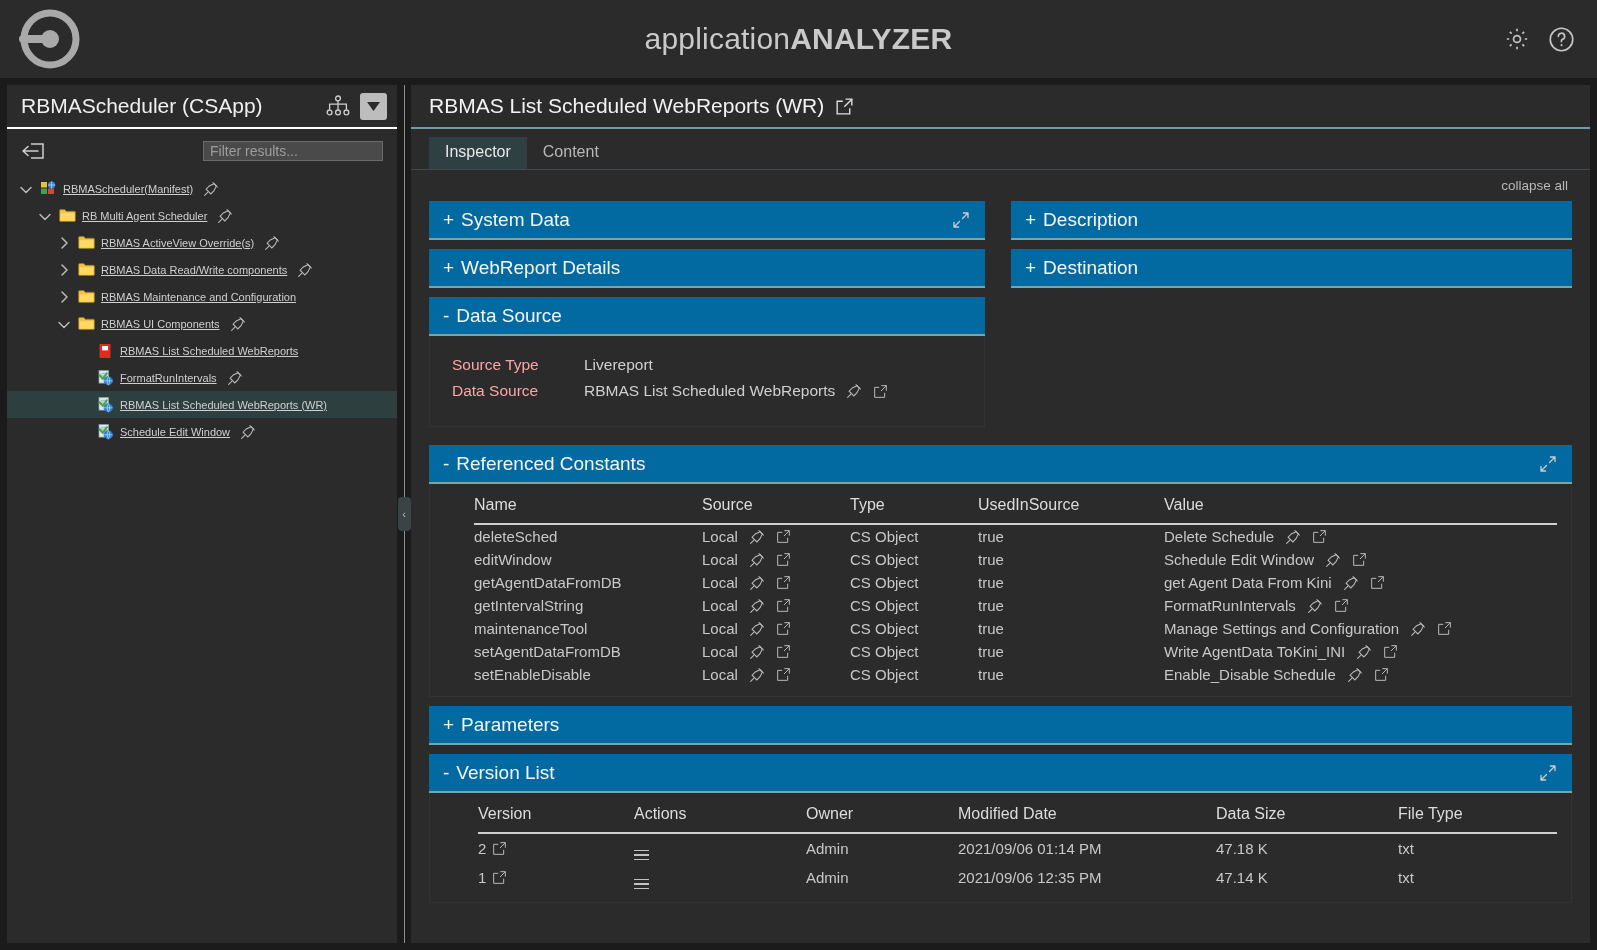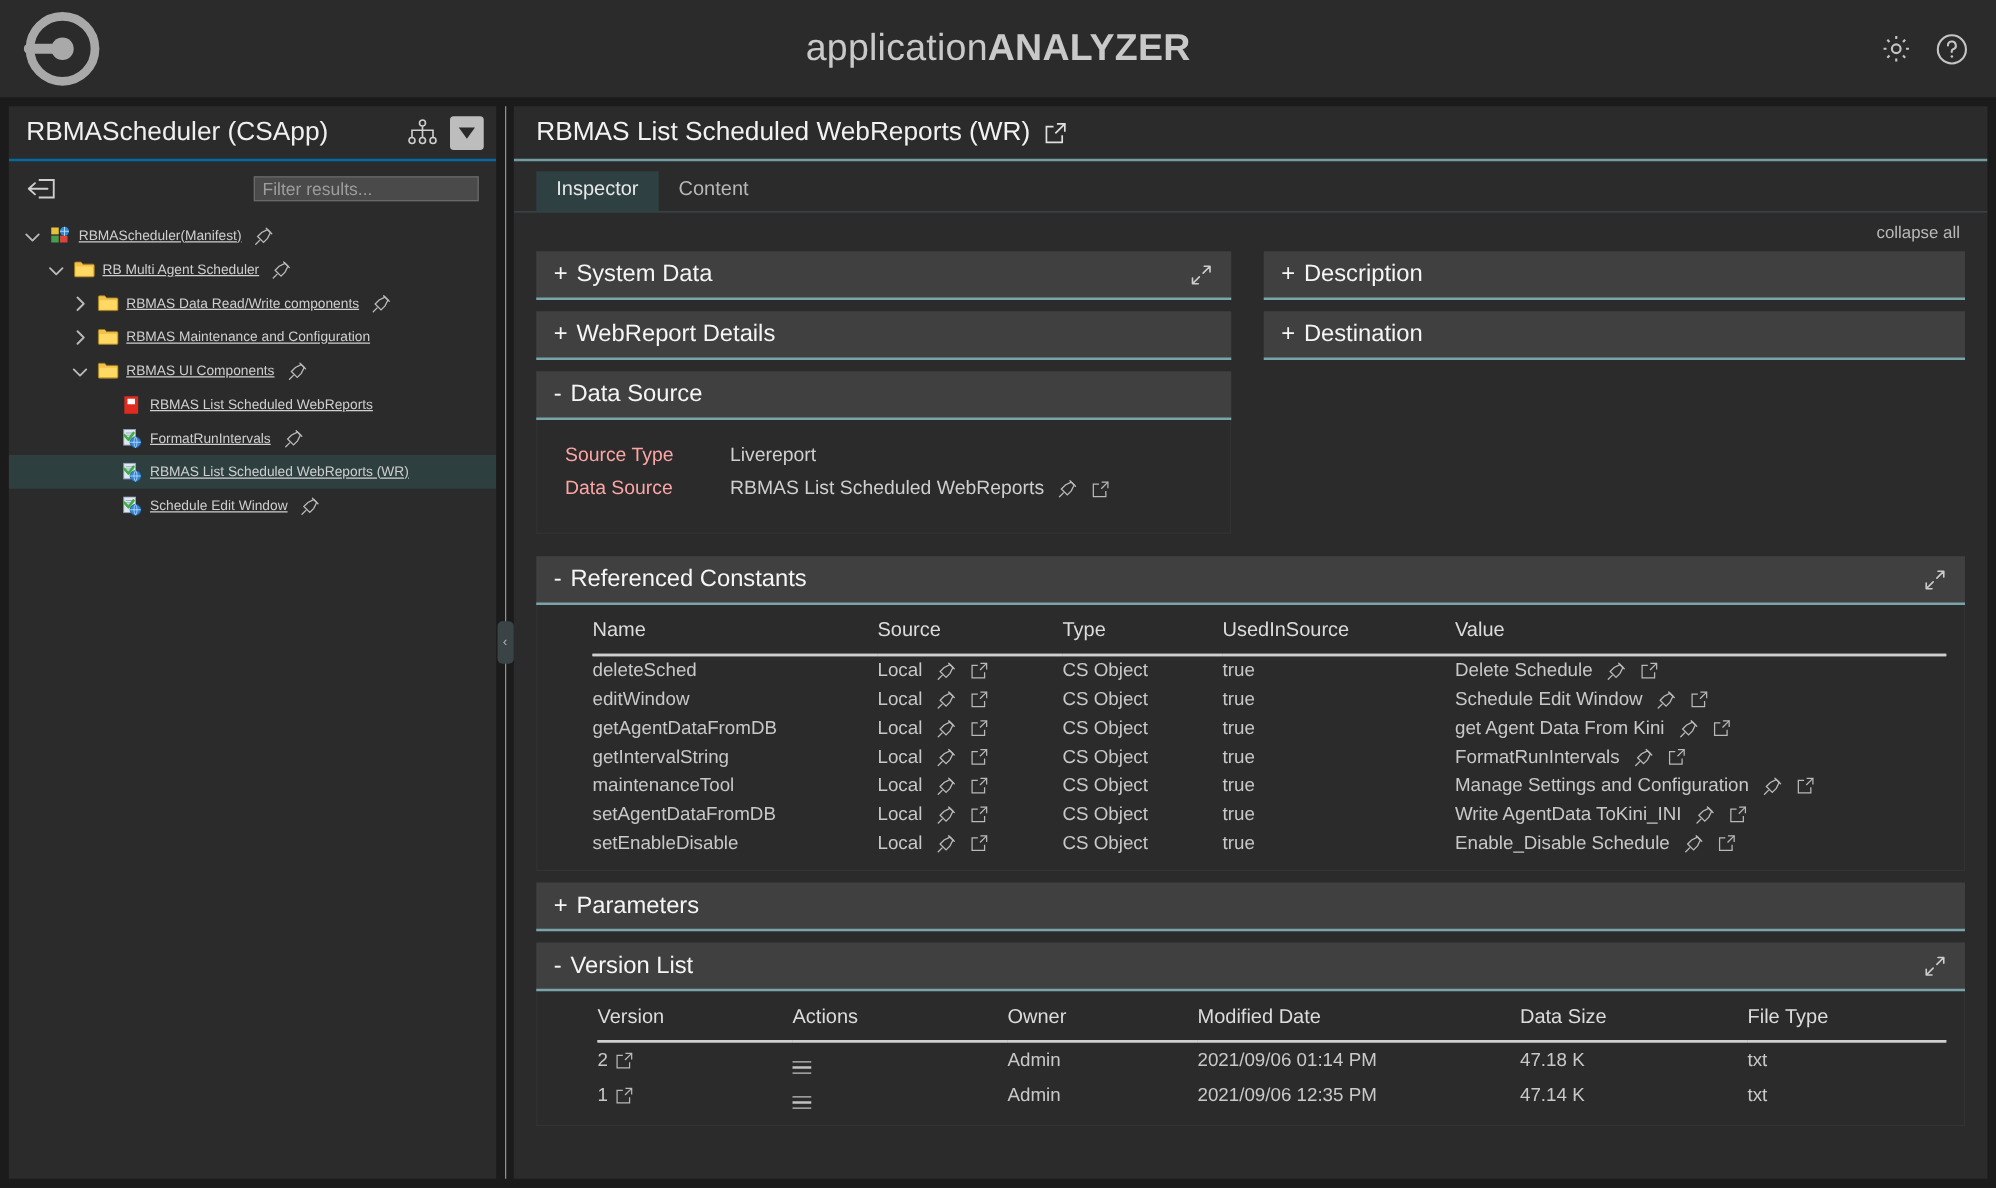--- a/index.html
+++ b/index.html
@@ -62,21 +62,21 @@
     display: flex;
     flex-direction: column;
     overflow: hidden;
     position: relative;
   }
   .sidebar-head {
     height: 44px;
     display: flex;
     align-items: center;
     padding: 0 10px 0 14px;
-    border-bottom: 2px solid #0369a1;
+    border-bottom: 2px solid #ffffff;
   }
   .sidebar-title {
     font-size: 21px;
     color: #efefef;
     flex: 1;
     white-space: nowrap;
   }
   .hier-icon { margin-right: 10px; cursor: pointer; line-height: 0; }
   .dropdown-btn {
     width: 27px; height: 27px;
@@ -198,21 +198,21 @@
     cursor: pointer;
   }
 
   .cols { display: flex; gap: 26px; align-items: flex-start; }
   .col-l { width: 556px; flex: none; }
   .col-r { flex: 1; }
 
   
   .panel { margin-bottom: 9px; }
   .panel-head {
-    background: #404040;
+    background: #0369a1;
     border-bottom: 2px solid #77a5aa;
     height: 39px;
     display: flex;
     align-items: center;
     padding: 0 14px;
     cursor: pointer;
     position: relative;
   }
   .panel-head .ph-title { font-size: 19px; color: #f5f5f5; font-weight: 400; }
   .panel-head .ph-sign { display: inline-block; margin-right: 7px; }
@@ -373,20 +373,41 @@
             <svg width="16" height="16" viewBox="0 0 16 16" fill="none" stroke="#b9b9b9" stroke-width="1.5" stroke-linecap="round" stroke-linejoin="round">
               <path d="M6 3L11 8L6 13"></path>
             </svg>
           </span>
           <span class="node-icon">
             <svg width="17" height="15" viewBox="0 0 17 15">
               <path d="M.6 2.6a1 1 0 011-1h4.2l1.5 1.7h8.1a1 1 0 011 1v8.2a1 1 0 01-1 1H1.6a1 1 0 01-1-1z" fill="#f2c14b" stroke="#9a7a16" stroke-width=".7"></path>
               <path d="M1.6 5.2h13.8v7.4H1.6z" fill="#ffd964"></path>
             </svg>
           </span>
+          <span class="node-label">RBMAS ActiveView Override(s)</span>
+          <span class="pin">
+            <svg width="16" height="16" viewBox="0 0 18 18" fill="none" stroke="#b9b9b9" stroke-width="1.2" stroke-linecap="round">
+    <path d="M11.2 1.8l5 5"></path>
+              <path d="M12.4 3l-5.3 2.6-3.6 3.6 5.3 5.3 3.6-3.6L15 5.6z"></path>
+              <path d="M5.3 12.7L1.8 16.2"></path>
+            </svg>
+          </span>
+        </div>
+        <div class="tree-row" style="padding-left: 46px;">
+          <span class="tw">
+            <svg width="16" height="16" viewBox="0 0 16 16" fill="none" stroke="#b9b9b9" stroke-width="1.5" stroke-linecap="round" stroke-linejoin="round">
+              <path d="M6 3L11 8L6 13"></path>
+            </svg>
+          </span>
+          <span class="node-icon">
+            <svg width="17" height="15" viewBox="0 0 17 15">
+              <path d="M.6 2.6a1 1 0 011-1h4.2l1.5 1.7h8.1a1 1 0 011 1v8.2a1 1 0 01-1 1H1.6a1 1 0 01-1-1z" fill="#f2c14b" stroke="#9a7a16" stroke-width=".7"></path>
+              <path d="M1.6 5.2h13.8v7.4H1.6z" fill="#ffd964"></path>
+            </svg>
+          </span>
           <span class="node-label">RBMAS Data Read/Write components</span>
           <span class="pin">
             <svg width="16" height="16" viewBox="0 0 18 18" fill="none" stroke="#b9b9b9" stroke-width="1.2" stroke-linecap="round">
     <path d="M11.2 1.8l5 5"></path>
               <path d="M12.4 3l-5.3 2.6-3.6 3.6 5.3 5.3 3.6-3.6L15 5.6z"></path>
               <path d="M5.3 12.7L1.8 16.2"></path>
             </svg>
           </span>
         </div>
         <div class="tree-row" style="padding-left: 46px;">

